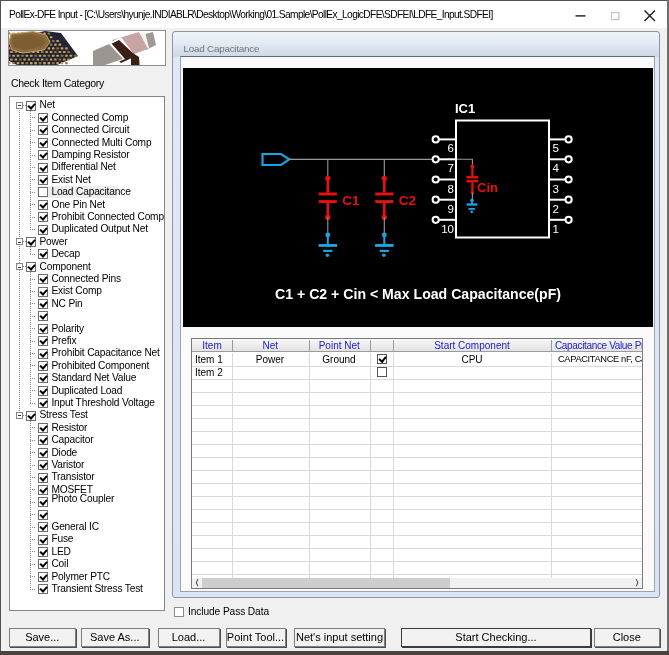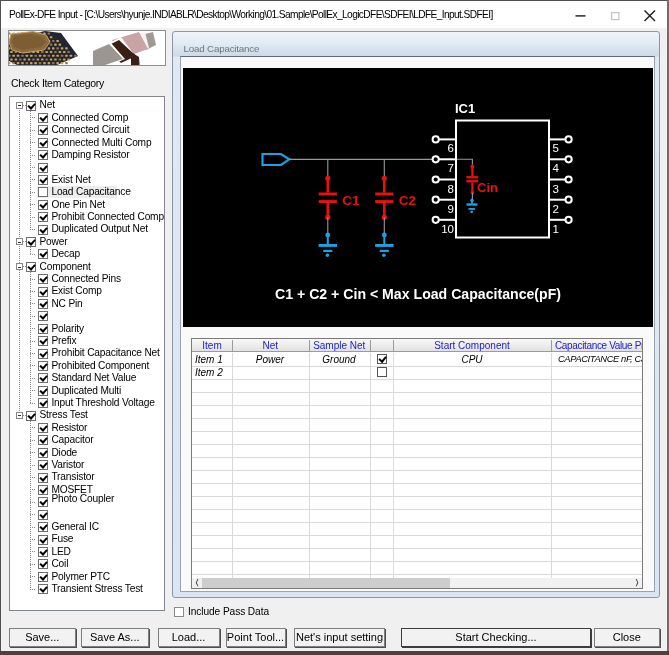--- a/index.html
+++ b/index.html
@@ -27,21 +27,21 @@
 .panel { position:absolute; left:6.5px; top:24.5px; width:475px; height:536px; background:#fafafa;
   border:1px solid #99a3ad; border-top:1px solid #5f6a76; }
 .canvas { position:absolute; left:2px; top:10.5px; width:470px; height:259px; background:#000; }
 
 .grid { position:absolute; left:10.5px; top:280.5px; width:452px; height:251px; background:#fff; border:1px solid #7a7a7a; font-size:10px; }
 .ghead { position:absolute; left:0; top:0; width:450px; height:13px; background:linear-gradient(#f8f8f8,#e2e2e2); border-bottom:1px solid #9b9b9b; }
 .gh { position:absolute; top:0; height:12px; line-height:13px; text-align:center; color:#2121cd; font-size:10px; white-space:nowrap; overflow:hidden; }
 .gsep { position:absolute; top:1px; height:11px; width:1px; background:#9b9b9b; }
 .gvl { position:absolute; top:14px; width:1px; background:#d9d9d9; }
 .ghl { position:absolute; left:0; width:450px; height:1px; background:#d9d9d9; }
-.gcell { position:absolute; height:13px; line-height:13px; color:#000; white-space:nowrap; overflow:hidden;font-style:italic; }
+.gcell { position:absolute; height:13px; line-height:13px; color:#000; white-space:nowrap; overflow:hidden; }
 .gcb { position:absolute; width:10px; height:10px; background:#fff; border:1.2px solid #555; }
 .gcb.chk::after { content:""; position:absolute; left:0.7px; top:1.2px; width:5.4px; height:3px; border-left:2px solid #000; border-bottom:2px solid #000; transform:rotate(-50deg); }
 
 .hsb { position:absolute; left:0px; width:450px; height:9.5px; background:#f1f1f1; }
 .hsb .arr { position:absolute; top:0; width:10px; height:9.5px; color:#404040; font-size:8px; line-height:9.5px; text-align:center; font-weight:bold; }
 .hsb .thumb { position:absolute; left:10px; top:0; width:248px; height:9.5px; background:#cdcdcd; }
 
 .ipd-box { position:absolute; left:174px; top:607px; width:10px; height:10px; background:#fff; border:1.4px solid #8a8a8a; }
 .ipd-lbl { position:absolute; left:188px; top:606px; font-size:10.2px; letter-spacing:-0.1px; color:#000; }
 .btn { position:absolute; top:628px; height:19px; background:#f2f2f2; border:1px solid #7e7e7e; box-shadow:1px 1px 0 #4e4e4e; font-size:11px; color:#000; text-align:center; line-height:16.5px; white-space:nowrap; }
@@ -210,20 +210,21 @@
 <div class="cbx chk" style="left:28.3px;top:28.3px"></div>
 <div class="trow" style="top:27.1px;left:41.4px">Connected Circuit</div>
 <div class="hdot" style="left:20.3px;top:45.2px;width:6px"></div>
 <div class="cbx chk" style="left:28.3px;top:40.7px"></div>
 <div class="trow" style="top:39.5px;left:41.4px">Connected Multi Comp</div>
 <div class="hdot" style="left:20.3px;top:57.6px;width:6px"></div>
 <div class="cbx chk" style="left:28.3px;top:53.1px"></div>
 <div class="trow" style="top:51.9px;left:41.4px">Damping Resistor</div>
 <div class="hdot" style="left:20.3px;top:70.0px;width:6px"></div>
 <div class="cbx chk" style="left:28.3px;top:65.5px"></div>
+<div class="trow" style="top:64.3px;left:41.4px">Differential Net</div>
 <div class="hdot" style="left:20.3px;top:82.4px;width:6px"></div>
 <div class="cbx chk" style="left:28.3px;top:77.9px"></div>
 <div class="trow" style="top:76.7px;left:41.4px">Exist Net</div>
 <div class="hdot" style="left:20.3px;top:94.8px;width:6px"></div>
 <div class="abs" style="left:27px;top:89.1px;width:80px;height:12.4px;background:#ededed"></div>
 <div class="cbx" style="left:28.3px;top:90.3px"></div>
 <div class="trow" style="top:89.1px;left:41.4px">Load Capacitance</div>
 <div class="hdot" style="left:20.3px;top:107.2px;width:6px"></div>
 <div class="cbx chk" style="left:28.3px;top:102.7px"></div>
 <div class="trow" style="top:101.5px;left:41.4px">One Pin Net</div>
@@ -265,21 +266,21 @@
 <div class="cbx chk" style="left:28.3px;top:251.5px"></div>
 <div class="trow" style="top:250.3px;left:41.4px">Prohibit Capacitance Net</div>
 <div class="hdot" style="left:20.3px;top:268.4px;width:6px"></div>
 <div class="cbx chk" style="left:28.3px;top:263.9px"></div>
 <div class="trow" style="top:262.7px;left:41.4px">Prohibited Component</div>
 <div class="hdot" style="left:20.3px;top:280.8px;width:6px"></div>
 <div class="cbx chk" style="left:28.3px;top:276.3px"></div>
 <div class="trow" style="top:275.1px;left:41.4px">Standard Net Value</div>
 <div class="hdot" style="left:20.3px;top:293.2px;width:6px"></div>
 <div class="cbx chk" style="left:28.3px;top:288.7px"></div>
-<div class="trow" style="top:287.5px;left:41.4px">Duplicated Multi</div>
+<div class="trow" style="top:287.5px;left:41.4px">Duplicated Load</div>
 <div class="hdot" style="left:20.3px;top:305.6px;width:6px"></div>
 <div class="cbx chk" style="left:28.3px;top:301.1px"></div>
 <div class="trow" style="top:299.9px;left:41.4px">Input Threshold Voltage</div>
 <div class="hdot" style="left:13px;top:318.0px;width:3px"></div>
 <div class="exp" style="top:314.9px"></div>
 <div class="cbx chk" style="left:16px;top:313.5px"></div>
 <div class="trow" style="top:312.3px;left:29.5px">Stress Test</div>
 <div class="hdot" style="left:20.3px;top:330.4px;width:6px"></div>
 <div class="cbx chk" style="left:28.3px;top:325.9px"></div>
 <div class="trow" style="top:324.7px;left:41.4px">Resistor</div>
@@ -403,21 +404,21 @@
 <rect x="285.5" y="140" width="6.4" height="1.8" fill="#1ba2e0"></rect>
 <circle cx="288.7" cy="143.8" r="1.4" fill="#1ba2e0"></circle>
 <text x="294.0" y="124.3" fill="#e81010" font-size="13" font-weight="bold" font-family="Liberation Sans, sans-serif">Cin</text>
 <text x="92" y="230.5" fill="#fff" font-size="15" font-weight="bold" font-family="Liberation Sans, sans-serif" textLength="286" lengthAdjust="spacingAndGlyphs">C1 + C2 + Cin &lt; Max Load Capacitance(pF)</text>
 </svg>
         </div>
      <div class="grid">
           <div class="ghead"></div>
 <div class="gh" style="left:0px;width:40px">Item</div>
 <div class="gh" style="left:40px;width:76.5px">Net</div>
-<div class="gh" style="left:116.5px;width:61.5px">Sample Net</div>
+<div class="gh" style="left:116.5px;width:61.5px">Point Net</div>
 <div class="gh" style="left:201px;width:158px">Start Component</div>
 <div class="gh" style="left:361px;width:89px;text-align:left;padding-left:2px;letter-spacing:-0.35px">Capacitance Value Pr</div>
 <div class="gsep" style="left:40px"></div>
 <div class="gsep" style="left:116.5px"></div>
 <div class="gsep" style="left:178px"></div>
 <div class="gsep" style="left:201px"></div>
 <div class="gsep" style="left:359px"></div>
 <div class="gvl" style="left:40px;height:225px"></div>
 <div class="gvl" style="left:116.5px;height:225px"></div>
 <div class="gvl" style="left:178px;height:225px"></div>

